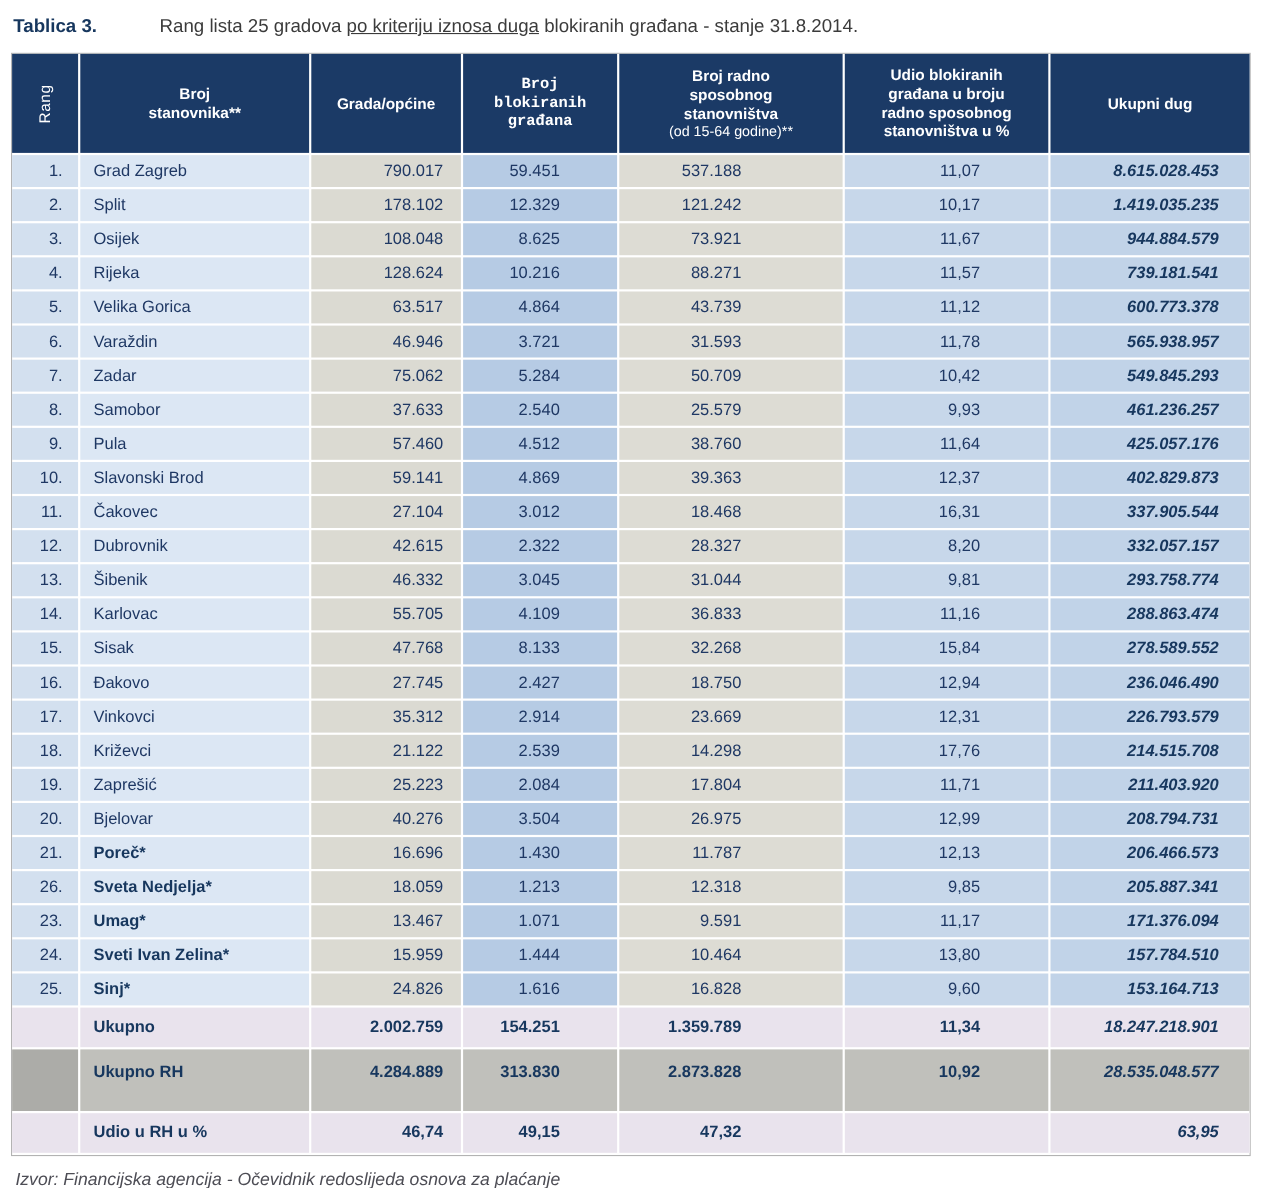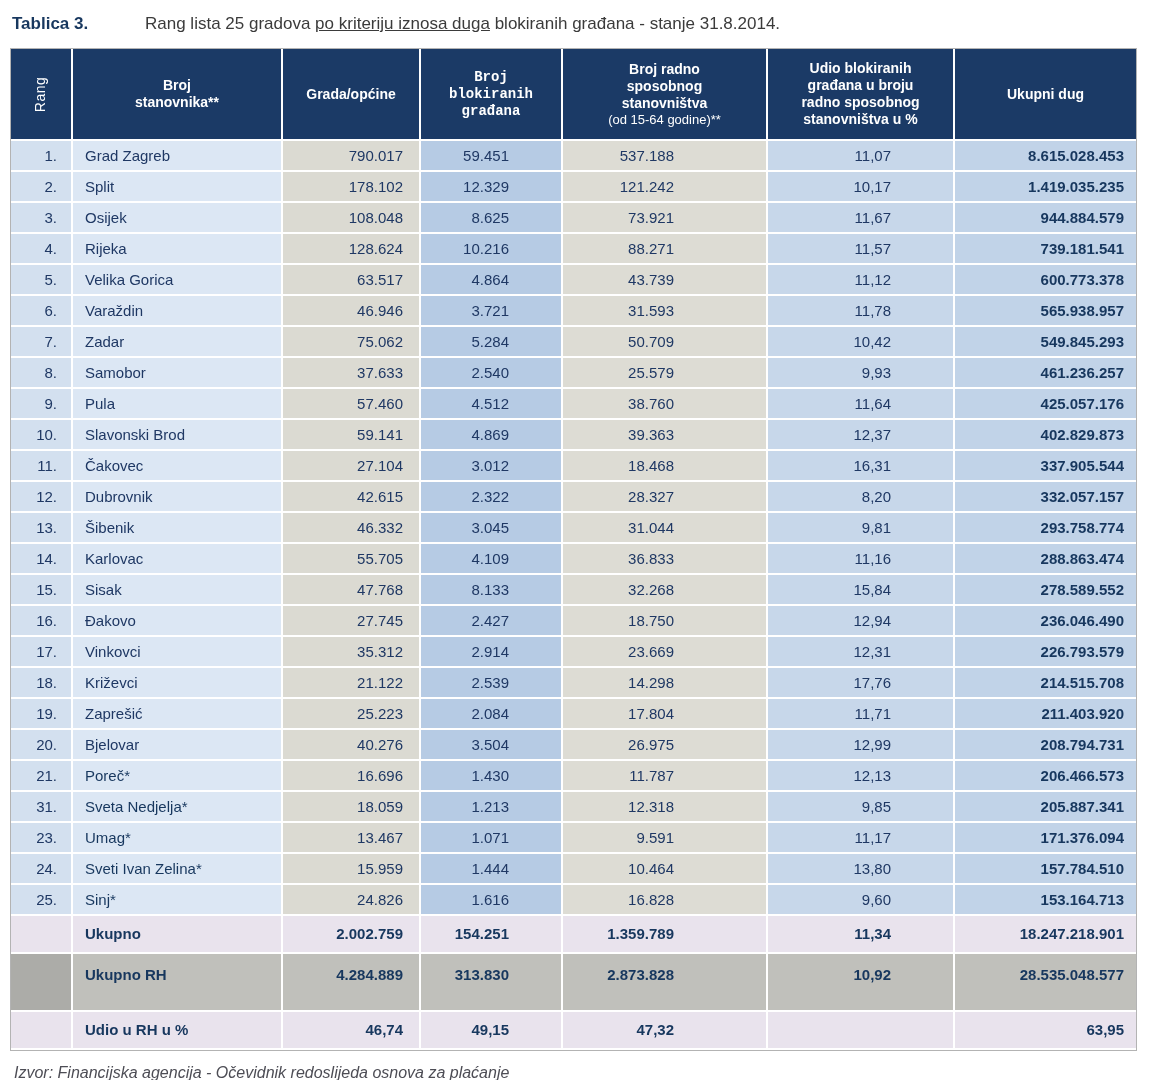--- a/index.html
+++ b/index.html
@@ -46,23 +46,23 @@
   .cell{
     line-height:29px;height:29px;font-size:15px;color:var(--text_navy);
     white-space:nowrap;overflow:hidden;box-sizing:border-box;
   }
   .c-rank   {background:var(--rank_col);   text-align:right;padding-right:14px;}
   .c-city   {background:var(--city_col);   text-align:left; padding-left:12px;}
   .c-pop    {background:var(--pop_col);    text-align:right;padding-right:16px;}
   .c-blocked{background:var(--blocked_col);text-align:right;padding-right:52px;}
   .c-working{background:var(--working_col);text-align:right;padding-right:92px;}
   .c-share  {background:var(--share_col);  text-align:right;padding-right:62px;}
-  .c-debt   {background:var(--debt_col);   text-align:right;padding-right:12px;
-             font-weight:bold;color:var(--title_navy);}
-  .bold-city{font-weight:normal;color:var(--title_navy);}
+  .c-debt   {background:var(--debt_col);   text-align:right;padding-right:28px;
+             font-weight:bold;color:var(--title_navy);font-style:italic;}
+  .bold-city{font-weight:bold;color:var(--title_navy);}
 
   
   .sum{margin-top:2px;}
   .sum .cell{font-weight:bold;color:var(--title_navy);}
   .sum.lavender .cell{background:var(--summary_lavender);line-height:36px;height:36px;}
   .sum.gray .cell{background:var(--summary_gray);line-height:42px;height:56px;}
   .sum.gray .c-rank{background:var(--summary_gray_rank);}
   .sum .c-city{padding-left:12px;}
 
   
@@ -289,21 +289,21 @@
         <div class="grid-row row">
     <div class="cell c-rank">21.</div>
     <div class="cell c-city bold-city">Poreč*</div>
     <div class="cell c-pop">16.696</div>
     <div class="cell c-blocked">1.430</div>
     <div class="cell c-working">11.787</div>
     <div class="cell c-share">12,13</div>
     <div class="cell c-debt">206.466.573</div>
   </div>
         <div class="grid-row row">
-    <div class="cell c-rank">31.</div>
+    <div class="cell c-rank">26.</div>
     <div class="cell c-city bold-city">Sveta Nedjelja*</div>
     <div class="cell c-pop">18.059</div>
     <div class="cell c-blocked">1.213</div>
     <div class="cell c-working">12.318</div>
     <div class="cell c-share">9,85</div>
     <div class="cell c-debt">205.887.341</div>
   </div>
         <div class="grid-row row">
     <div class="cell c-rank">23.</div>
     <div class="cell c-city bold-city">Umag*</div>

